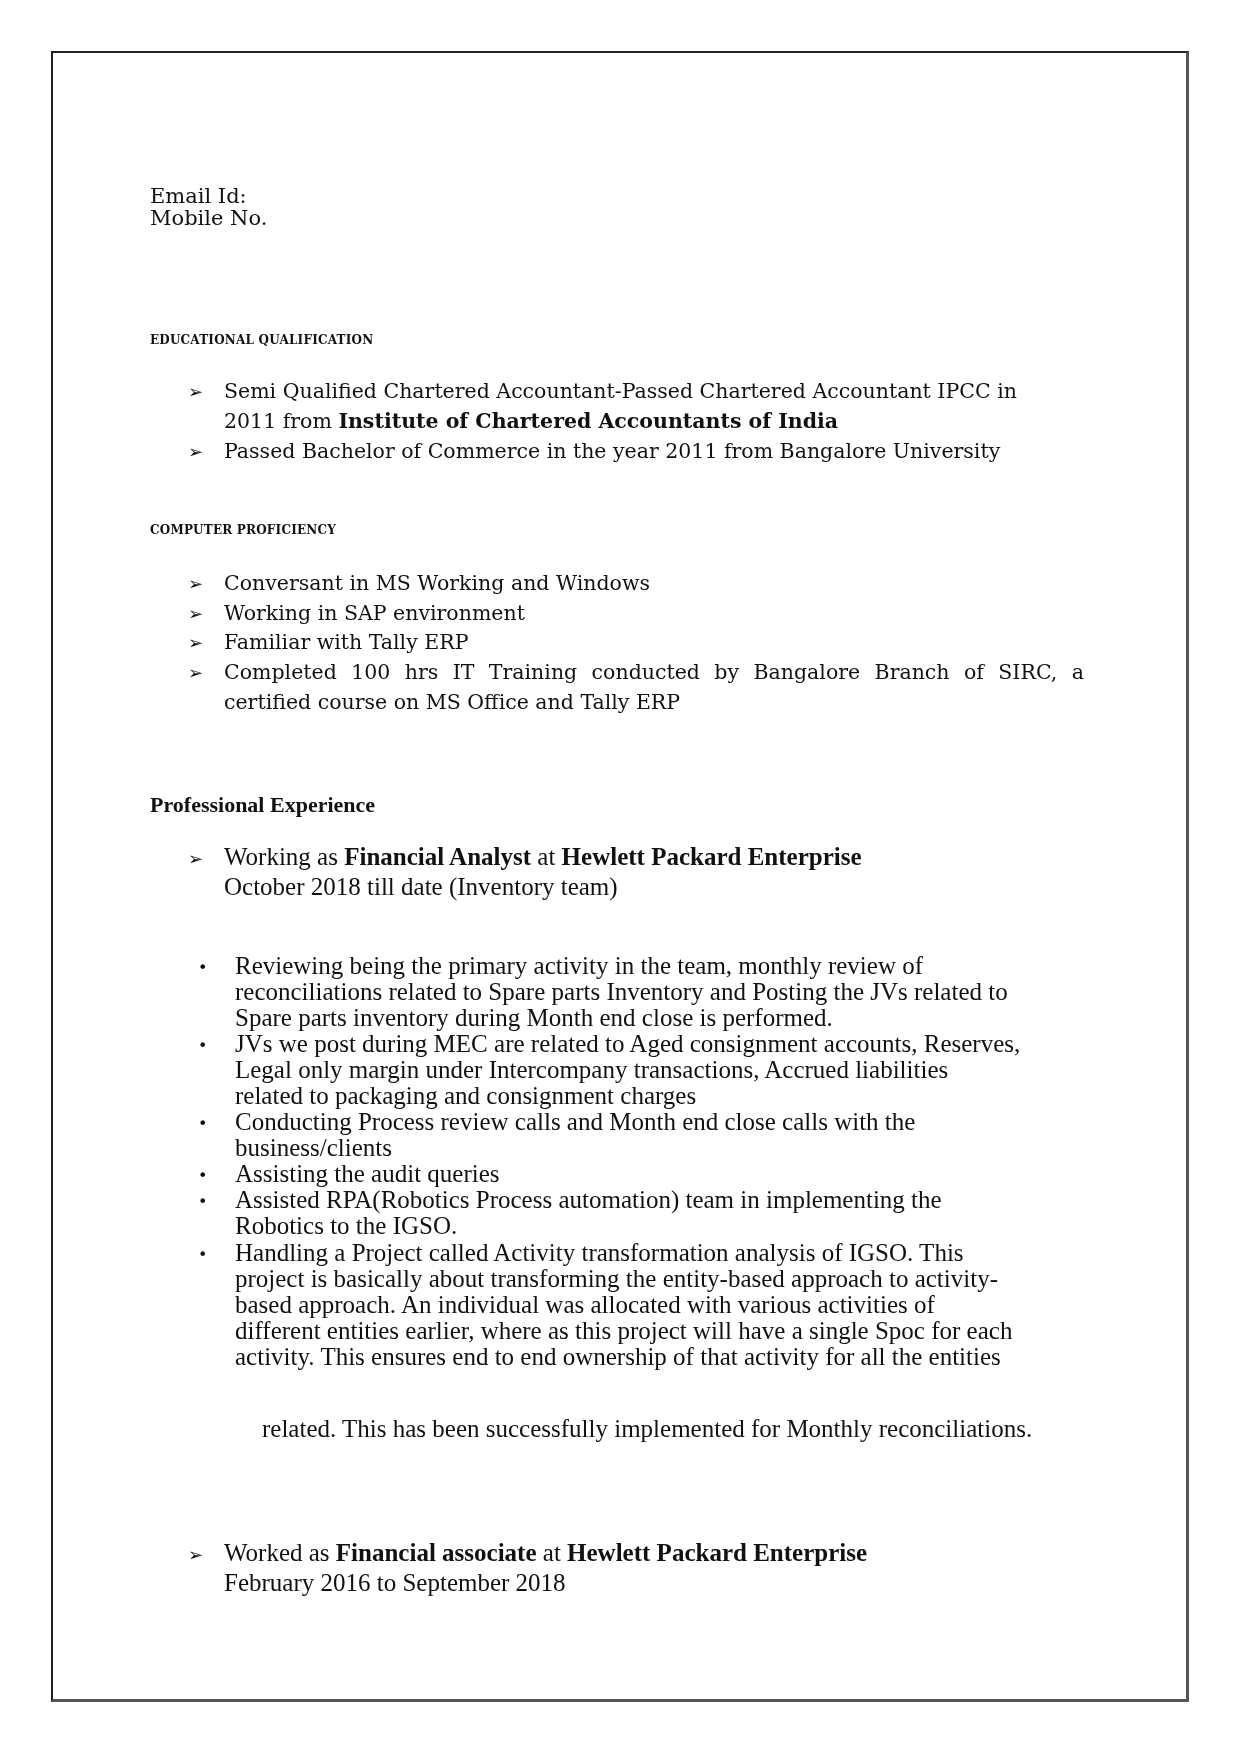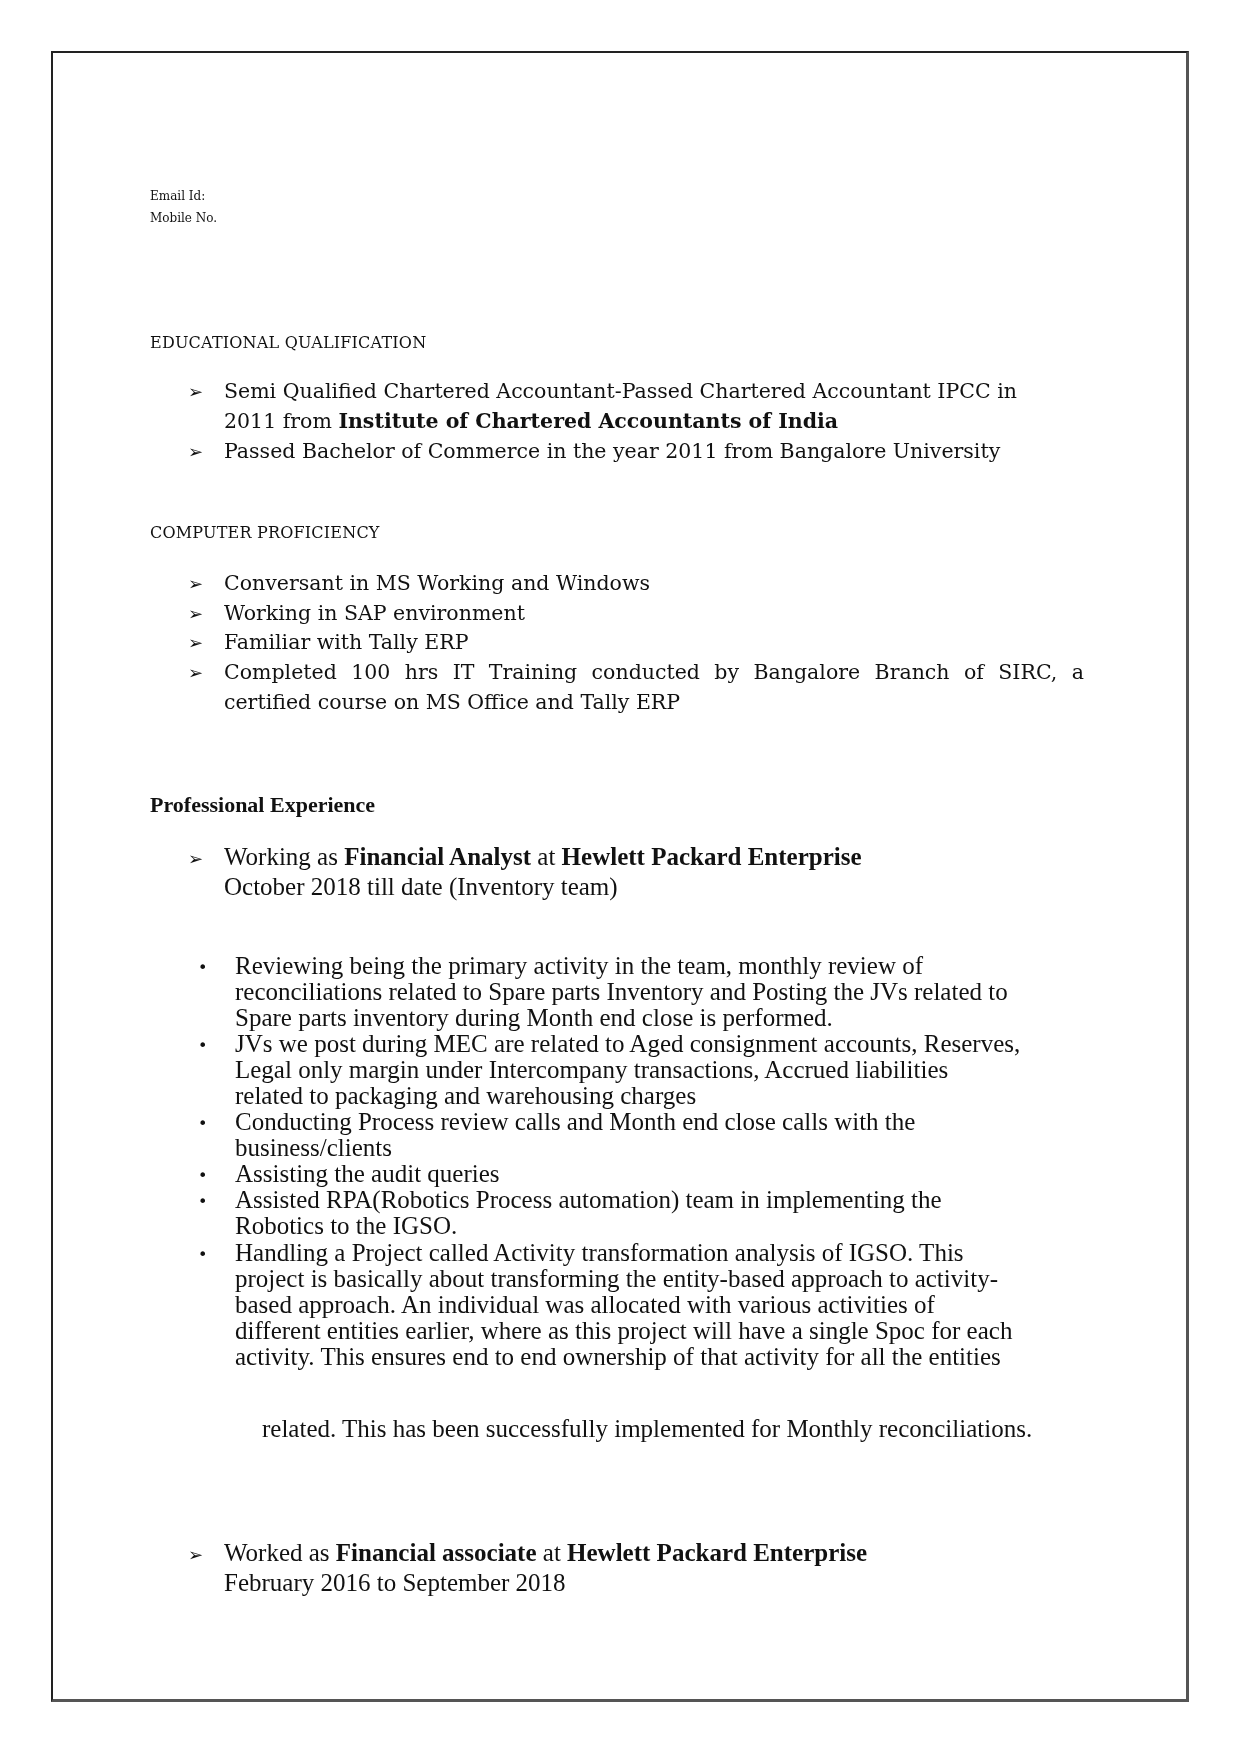--- a/index.html
+++ b/index.html
@@ -22,27 +22,27 @@
       width: 1138px;
       height: 1651px;
       border-top: 2px solid #222222;
       border-left: 2px solid #222222;
       border-right: 3px solid #555555;
       border-bottom: 3px solid #555555;
       box-sizing: border-box;
     }
     .abs { position: absolute; white-space: nowrap; }
     .contact-line {
-      font-size: 12px;
+      font-size: 21px;
       line-height: 26px;
       left: 150px;
     }
     .heading {
-      font-size: 16px;
-      font-weight: normal;
+      font-size: 12px;
+      font-weight: bold;
       left: 150px;
       letter-spacing: 0.2px;
       text-align: right;
     }
     .heading-cond {
       font-family: "Liberation Serif", serif;
       font-size: 22px;
       font-weight: bold;
       left: 150px;
     }
@@ -136,21 +136,21 @@
   <div>
     <span class="bullet" style="top:958px;">•</span>
     <span class="bullet-text" style="top:953px;">Reviewing being the primary activity in the team, monthly review of</span>
     <span class="bullet-text" style="top:979px;">reconciliations related to Spare parts Inventory and Posting the JVs related to</span>
     <span class="bullet-text" style="top:1005px;">Spare parts inventory during Month end close is performed.</span>
   </div>
   <div>
     <span class="bullet" style="top:1036px;">•</span>
     <span class="bullet-text" style="top:1031px;">JVs we post during MEC are related to Aged consignment accounts, Reserves,</span>
     <span class="bullet-text" style="top:1057px;">Legal only margin under Intercompany transactions, Accrued liabilities</span>
-    <span class="bullet-text" style="top:1083px;">related to packaging and warehousing charges</span>
+    <span class="bullet-text" style="top:1083px;">related to packaging and consignment charges</span>
   </div>
   <div>
     <span class="bullet" style="top:1114px;">•</span>
     <span class="bullet-text" style="top:1109px;">Conducting Process review calls and Month end close calls with the</span>
     <span class="bullet-text" style="top:1135px;">business/clients</span>
   </div>
   <div>
     <span class="bullet" style="top:1166px;">•</span>
     <span class="bullet-text" style="top:1161px;">Assisting the audit queries</span>
   </div>

